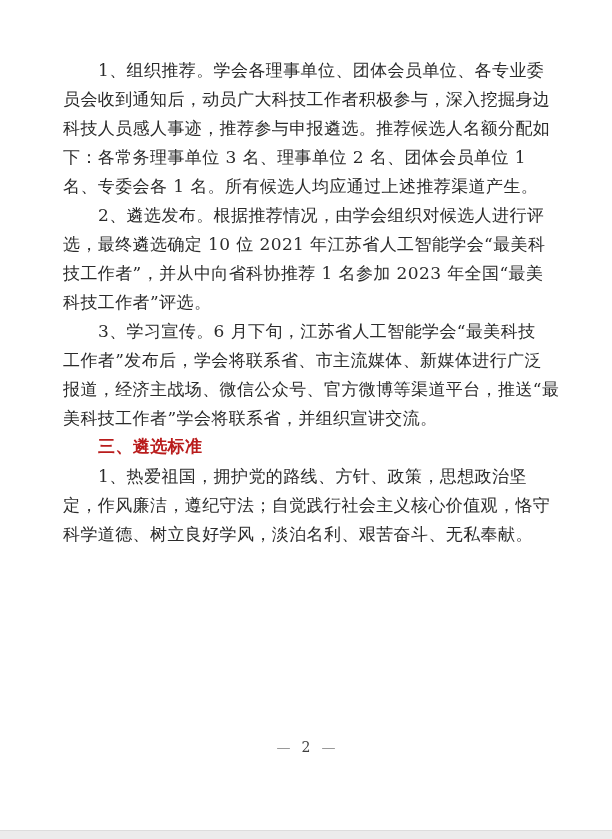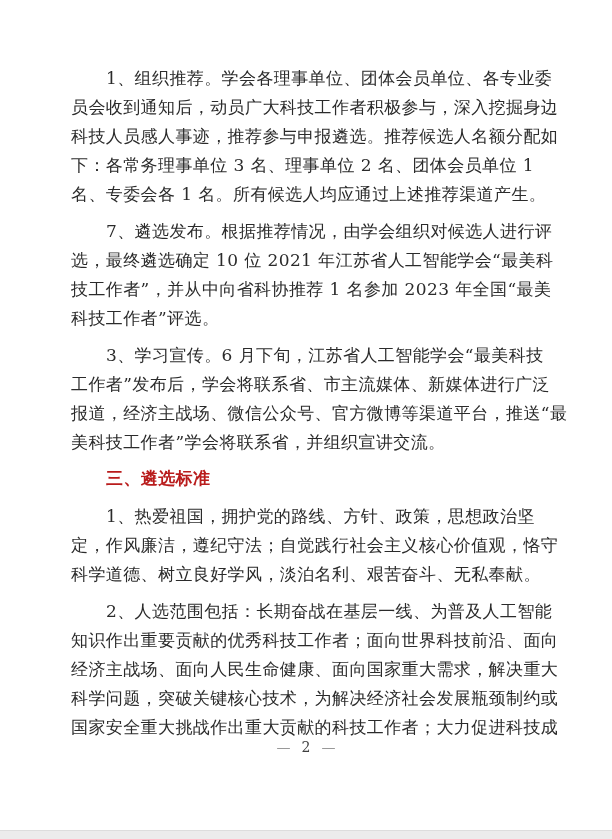--- a/index.html
+++ b/index.html
@@ -13,21 +13,21 @@
     height: 839px;
     background: #ffffff;
     overflow: hidden;
   }
   .content {
     position: absolute;
     left: 63px;
     top: 56px;
     width: 492px;
   }
-  .para { margin: 8px; padding: 0; }
+  .para { margin: 0; padding: 0; }
   .line {
     height: 29px;
     line-height: 29px;
     font-size: 17px;
     letter-spacing: 0.4px;
     white-space: nowrap;
     color: #2b2b2b;
     font-family: "DejaVu Serif", "Liberation Serif", serif;
   }
   .line.indent { padding-left: 35px; }
@@ -67,46 +67,39 @@
 
   <div class="content" id="content">
       <div class="para body">
         <div class="line indent">1、组织推荐。学会各理事单位、团体会员单位、各专业委</div>
         <div class="line">员会收到通知后，动员广大科技工作者积极参与，深入挖掘身边</div>
         <div class="line">科技人员感人事迹，推荐参与申报遴选。推荐候选人名额分配如</div>
         <div class="line">下：各常务理事单位 3 名、理事单位 2 名、团体会员单位 1</div>
         <div class="line">名、专委会各 1 名。所有候选人均应通过上述推荐渠道产生。</div>
       </div>
       <div class="para body">
-        <div class="line indent">7、遴选发布。根据推荐情况，由学会组织对候选人进行评</div>
+        <div class="line indent">2、遴选发布。根据推荐情况，由学会组织对候选人进行评</div>
         <div class="line">选，最终遴选确定 10 位 2021 年江苏省人工智能学会“最美科</div>
         <div class="line">技工作者”，并从中向省科协推荐 1 名参加 2023 年全国“最美</div>
         <div class="line">科技工作者”评选。</div>
       </div>
       <div class="para body">
         <div class="line indent">3、学习宣传。6 月下旬，江苏省人工智能学会“最美科技</div>
         <div class="line">工作者”发布后，学会将联系省、市主流媒体、新媒体进行广泛</div>
         <div class="line">报道，经济主战场、微信公众号、官方微博等渠道平台，推送“最</div>
         <div class="line">美科技工作者”学会将联系省，并组织宣讲交流。</div>
       </div>
       <div class="para heading">
         <div class="line indent">三、遴选标准</div>
       </div>
       <div class="para body">
         <div class="line indent">1、热爱祖国，拥护党的路线、方针、政策，思想政治坚</div>
         <div class="line">定，作风廉洁，遵纪守法；自觉践行社会主义核心价值观，恪守</div>
         <div class="line">科学道德、树立良好学风，淡泊名利、艰苦奋斗、无私奉献。</div>
       </div>
-      <div class="para body">
-        <div class="line indent">2、人选范围包括：长期奋战在基层一线、为普及人工智能</div>
-        <div class="line">知识作出重要贡献的优秀科技工作者；面向世界科技前沿、面向</div>
-        <div class="line">经济主战场、面向人民生命健康、面向国家重大需求，解决重大</div>
-        <div class="line">科学问题，突破关键核心技术，为解决经济社会发展瓶颈制约或</div>
-        <div class="line">国家安全重大挑战作出重大贡献的科技工作者；大力促进科技成</div>
-      </div>
     </div>
 
   <div class="footer">
     <span class="dash">—</span><span class="num">2</span><span class="dash">—</span>
   </div>
 
   <div class="bottom-strip"></div>
 
 </div>
 

